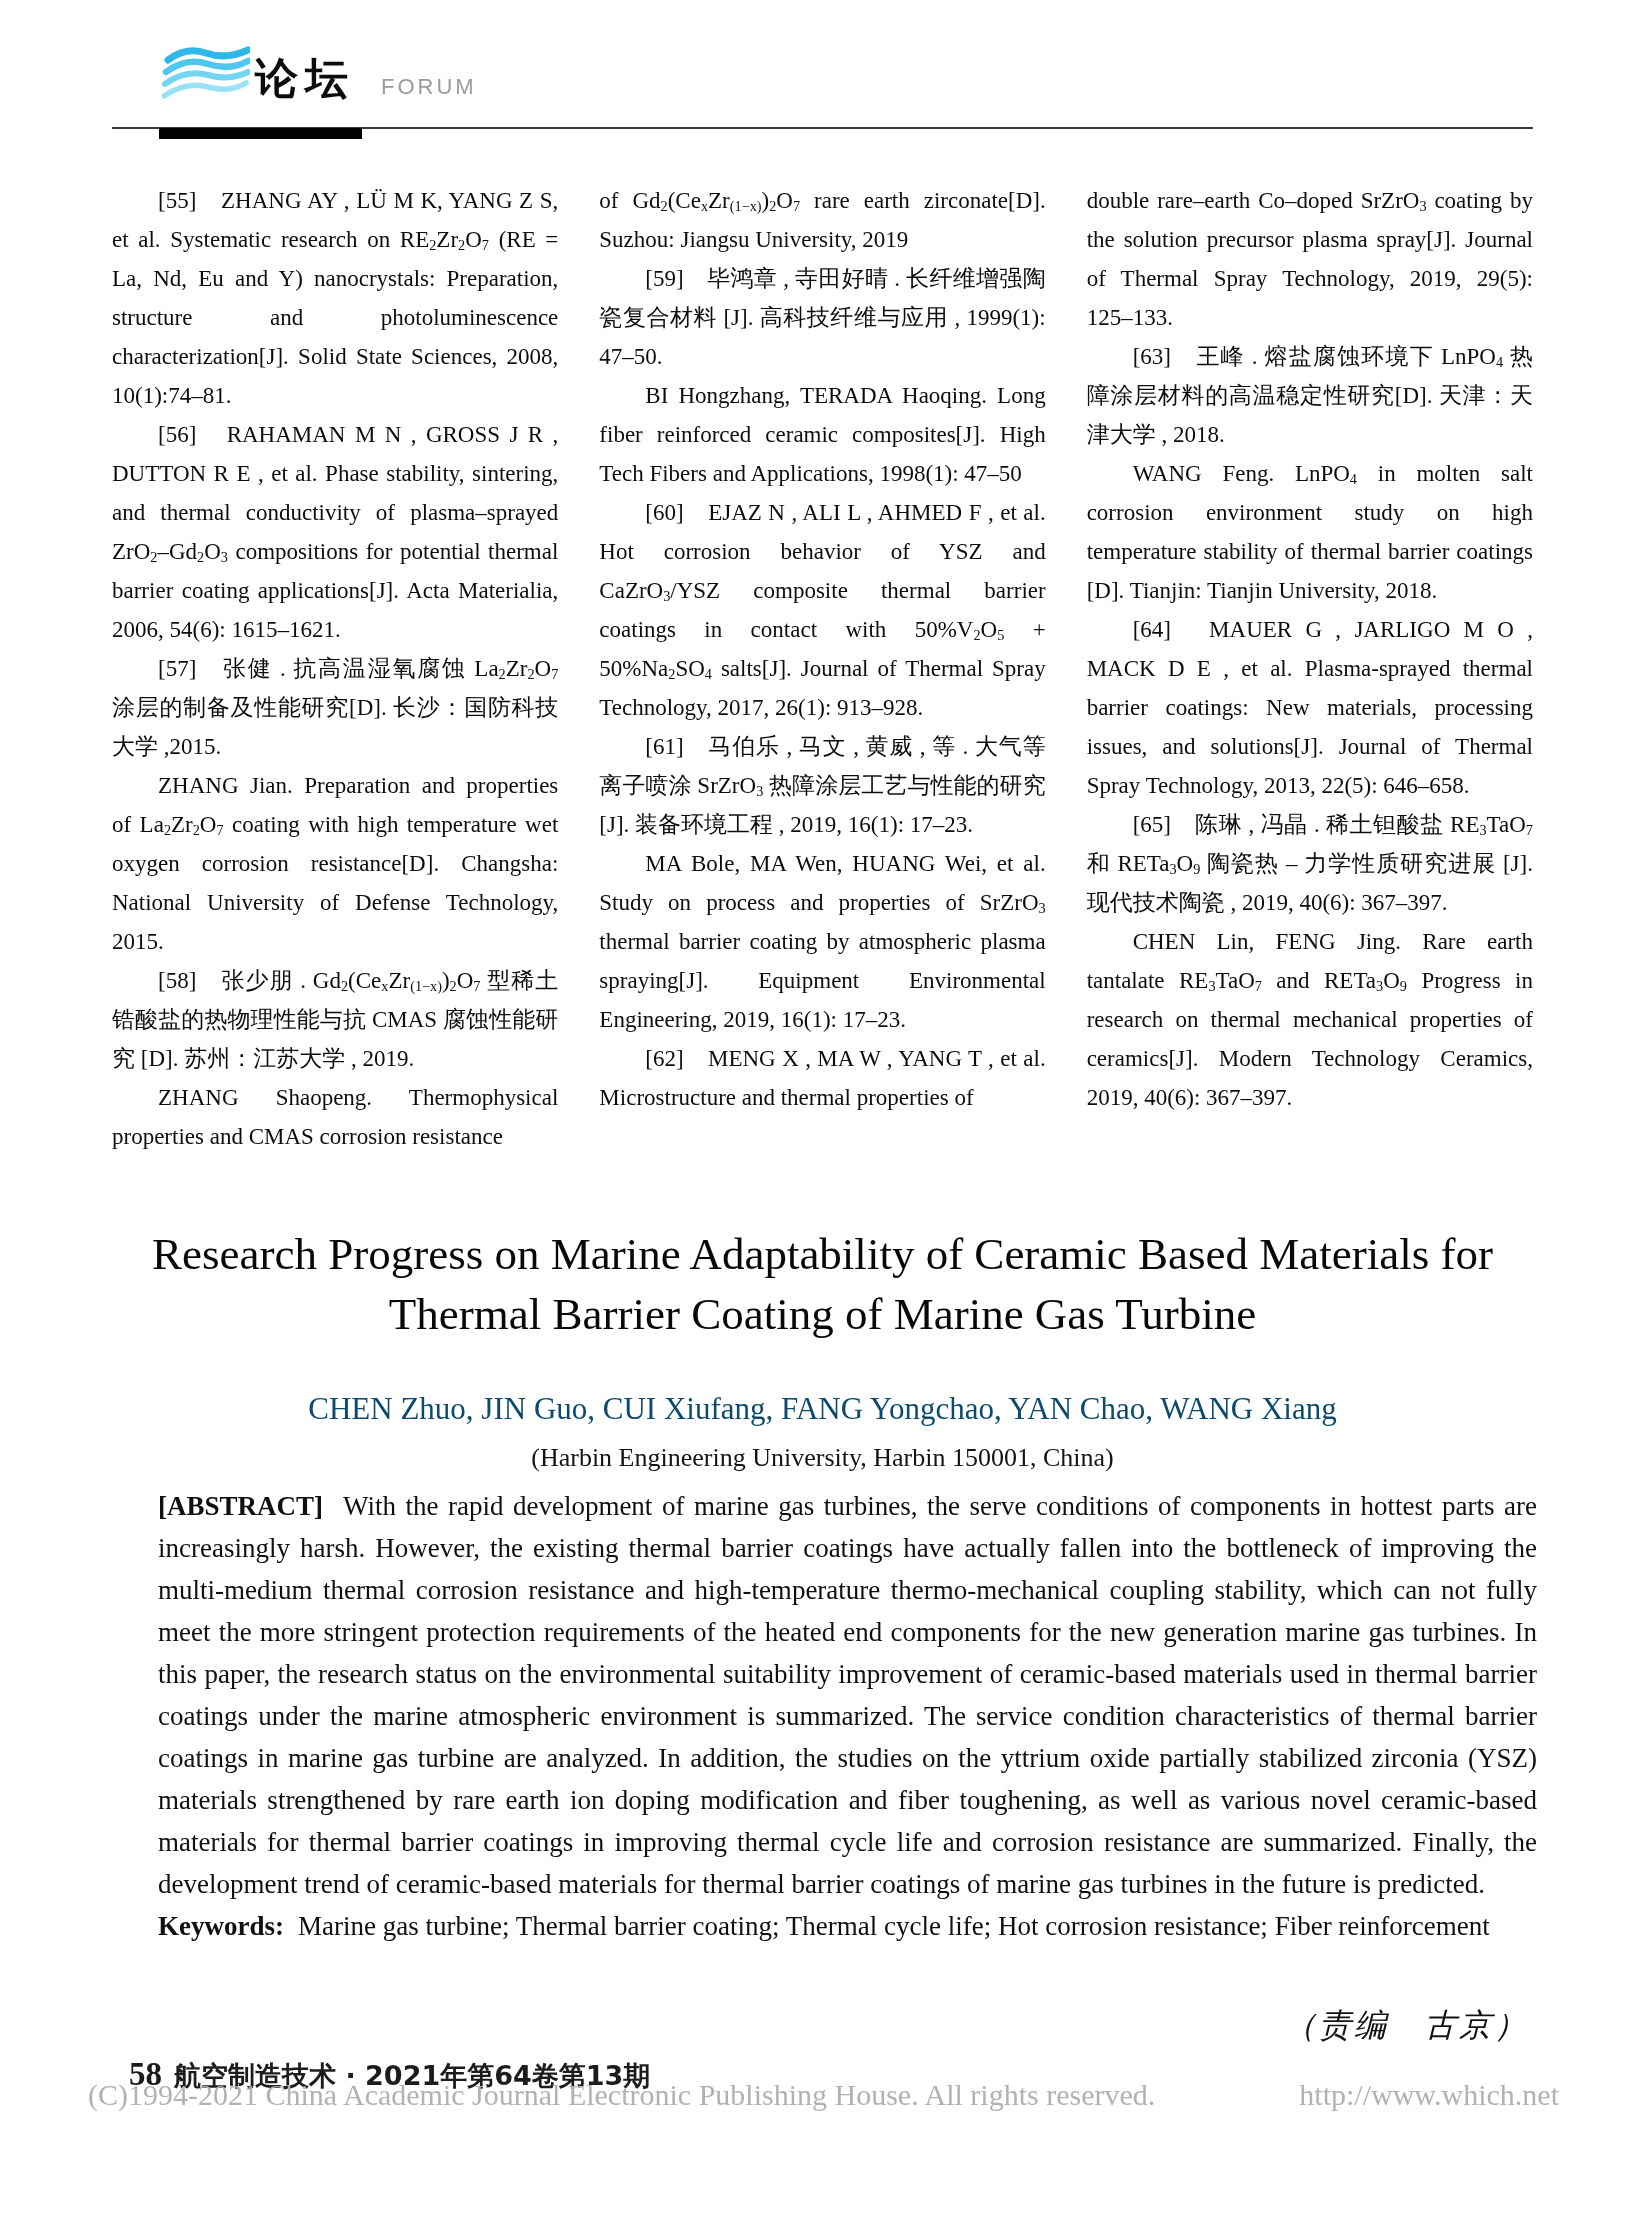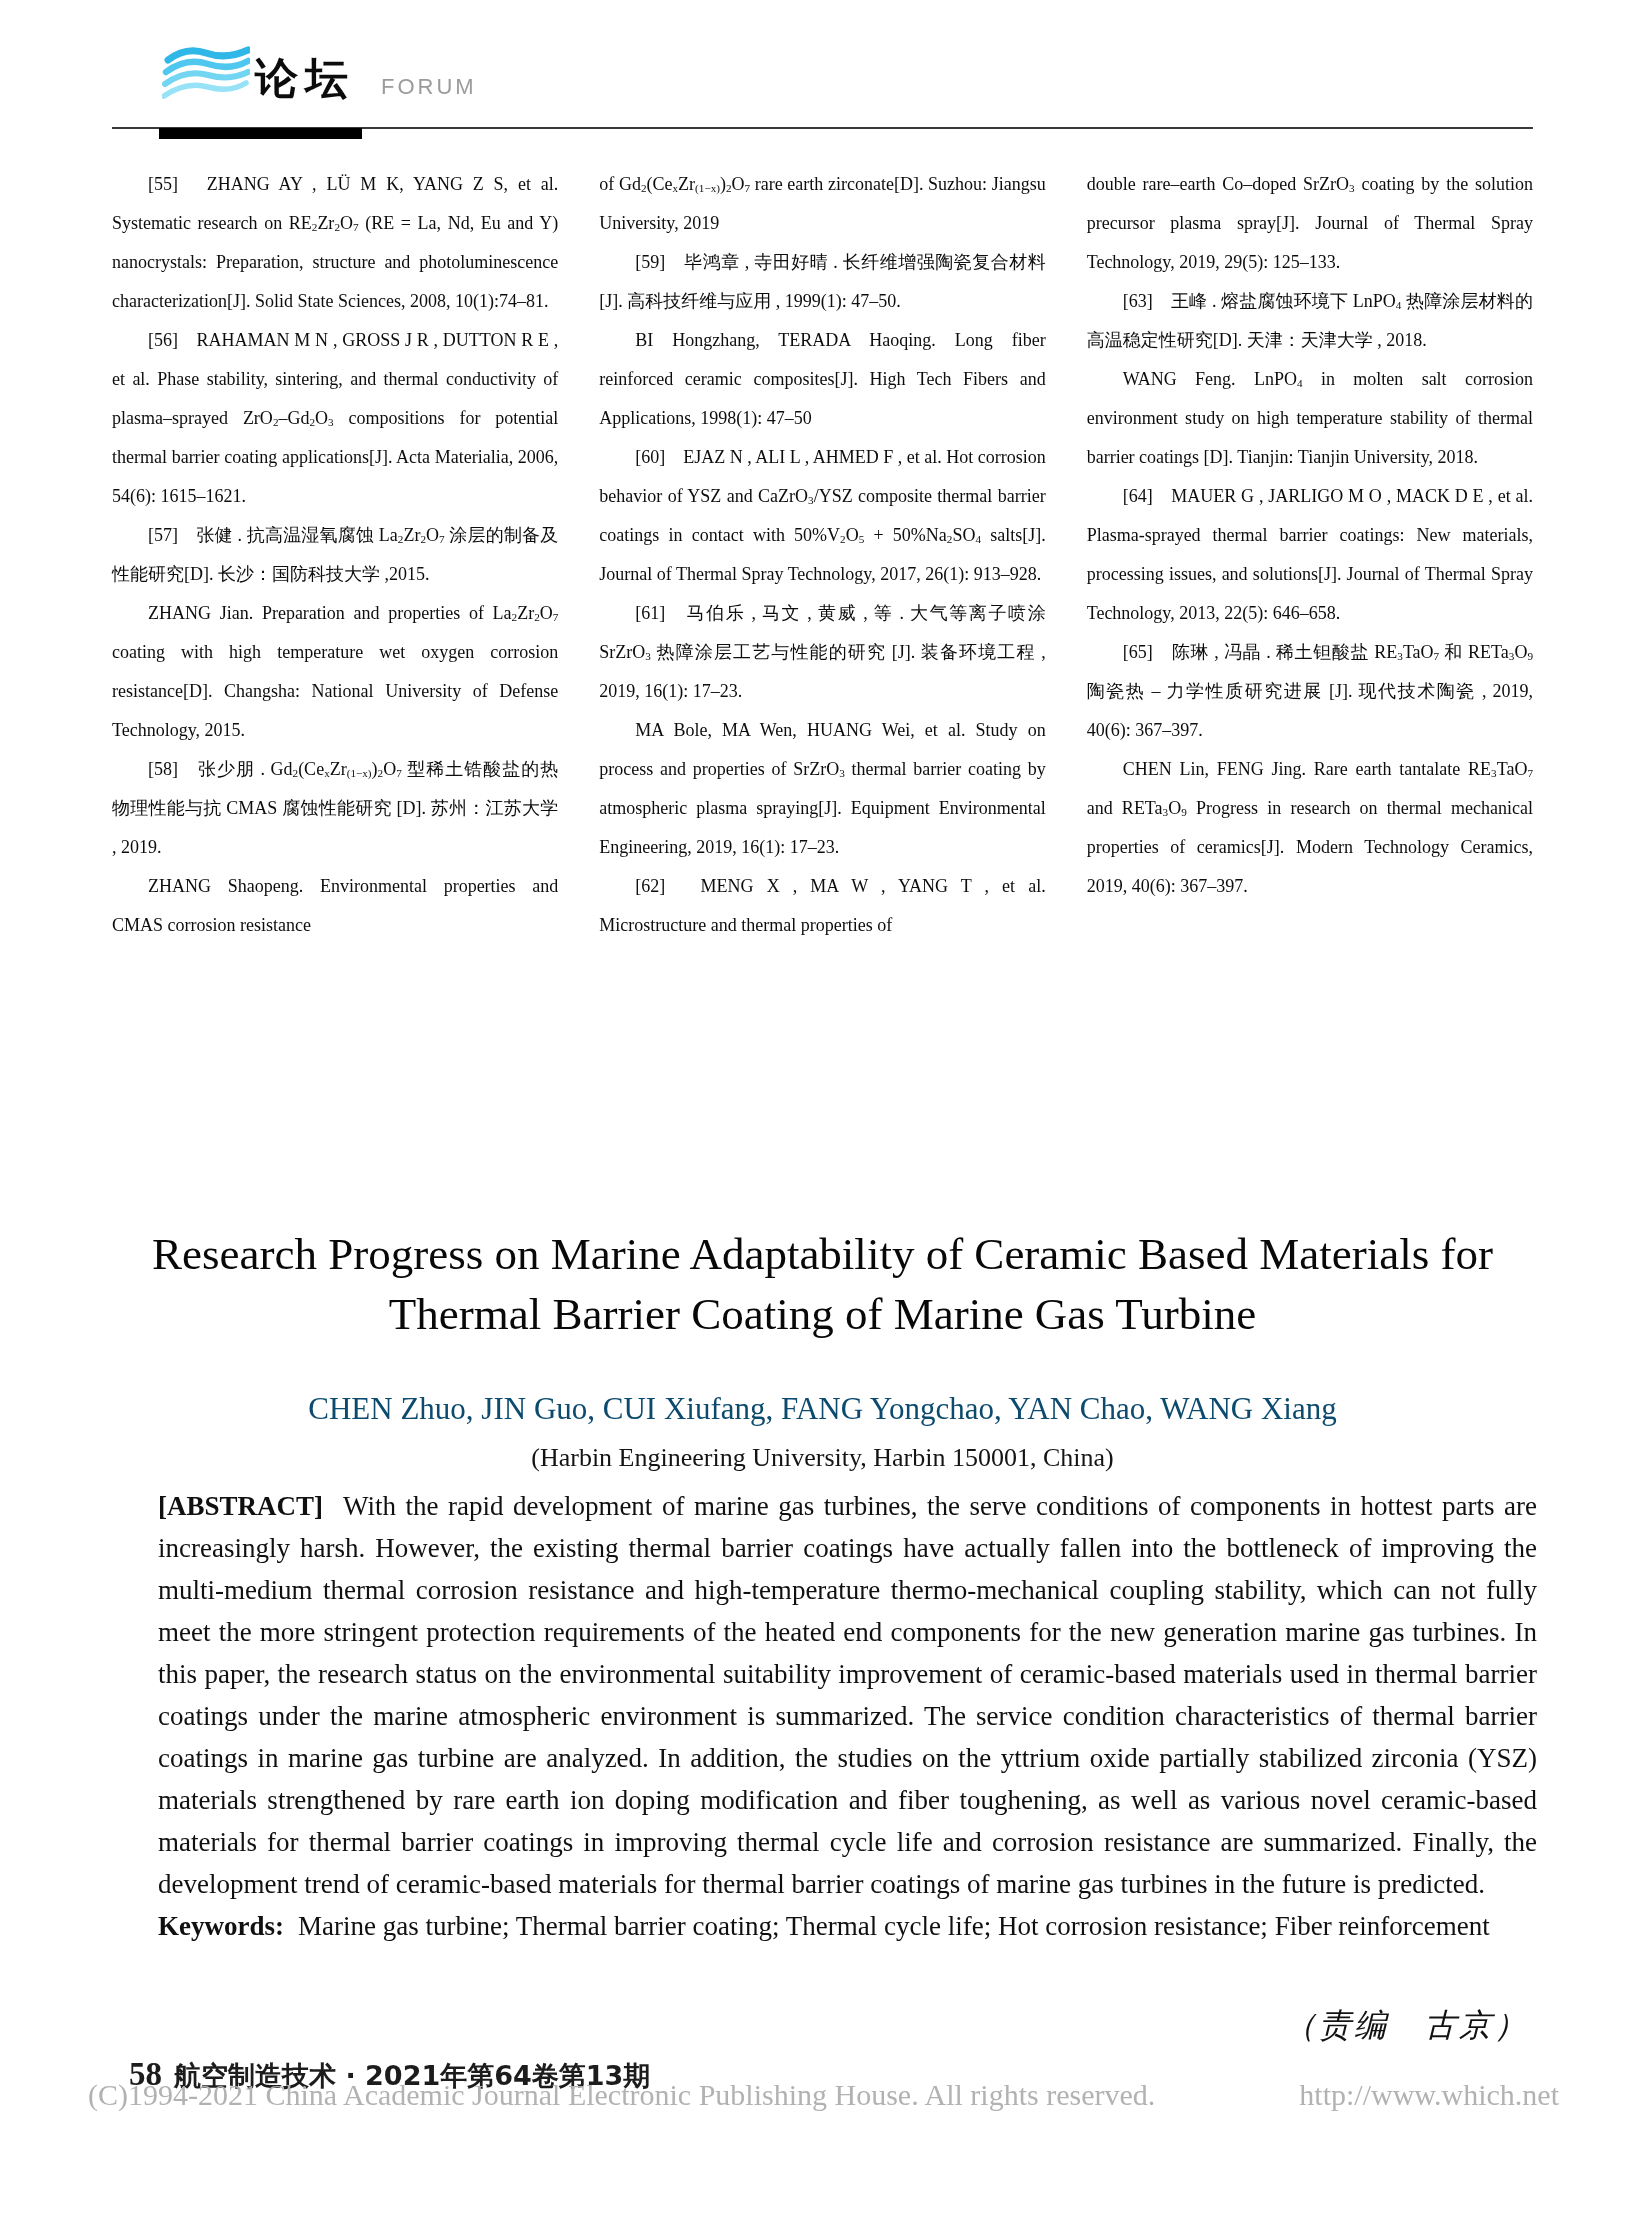--- a/index.html
+++ b/index.html
@@ -10,21 +10,21 @@
   .logo-row{position:absolute;left:162px;top:44px;display:flex;align-items:flex-end;text-align:center;}
   .logo-cn{font-family:"DejaVu Sans","Liberation Sans",sans-serif;font-weight:bold;
            font-size:43px;line-height:1;letter-spacing:7px;margin-left:5px;color:#0c0c0c;}
   .logo-en{font-family:"Liberation Sans","DejaVu Sans",sans-serif;font-size:22px;
            color:#9b9b9b;letter-spacing:3px;margin-left:26px;line-height:1;padding-bottom:2px;}
   .head-rule{position:absolute;left:112px;width:1421px;top:127px;height:2px;background:#3a3a3a;}
   .head-bar{position:absolute;left:159px;top:128px;width:203px;height:11px;background:#000;}
 
   
   .refs{position:absolute;left:112px;top:165px;width:1421px;display:flex;gap:41px;}
-  .ref-col{width:450px;font-size:18px;line-height:39px;text-align:justify;color:#0d0d0d;}
+  .ref-col{width:450px;font-size:23px;line-height:39px;text-align:justify;color:#0d0d0d;margin-top:16px;}
   .ref-col p{margin:0;}
   .ref-col p.indent{text-indent:2em;}
   sub{font-size:0.62em;line-height:0;vertical-align:-0.22em;}
 
   
   .title-block{position:absolute;left:112px;width:1421px;top:1224px;text-align:center;}
   .title{font-size:45px;font-weight:normal;line-height:60px;color:#080808;}
   .authors{margin-top:47px;font-size:31px;color:#0c4a6e;}
   .affil{margin-top:16px;font-size:26px;color:#141414;}
 
@@ -64,21 +64,21 @@
   <div class="head-bar"></div>
 
   <div class="refs">
     <div class="ref-col">
 
     <p class="ref-p indent">[55]　ZHANG AY , LÜ M K, YANG Z S, et al. Systematic research on RE<sub>2</sub>Zr<sub>2</sub>O<sub>7</sub> (RE = La, Nd, Eu and Y) nanocrystals: Preparation, structure and photoluminescence characterization[J]. Solid State Sciences, 2008, 10(1):74–81.</p>
         <p class="ref-p indent">[56]　RAHAMAN M N , GROSS J R , DUTTON R E , et al. Phase stability, sintering, and thermal conductivity of plasma–sprayed ZrO<sub>2</sub>–Gd<sub>2</sub>O<sub>3</sub> compositions for potential thermal barrier coating applications[J]. Acta Materialia, 2006, 54(6): 1615–1621.</p>
         <p class="ref-p indent">[57]　张健 . 抗高温湿氧腐蚀 La<sub>2</sub>Zr<sub>2</sub>O<sub>7</sub> 涂层的制备及性能研究[D]. 长沙：国防科技大学 ,2015.</p>
         <p class="ref-p indent">ZHANG Jian. Preparation and properties of La<sub>2</sub>Zr<sub>2</sub>O<sub>7</sub> coating with high temperature wet oxygen corrosion resistance[D]. Changsha: National University of Defense Technology, 2015.</p>
         <p class="ref-p indent">[58]　张少朋 . Gd<sub>2</sub>(Ce<sub>x</sub>Zr<sub>(1−x)</sub>)<sub>2</sub>O<sub>7</sub> 型稀土锆酸盐的热物理性能与抗 CMAS 腐蚀性能研究 [D]. 苏州：江苏大学 , 2019.</p>
-        <p class="ref-p indent">ZHANG Shaopeng. Environmental properties and CMAS corrosion resistance</p>
+        <p class="ref-p indent">ZHANG Shaopeng. Thermophysical properties and CMAS corrosion resistance</p>
       </div>
     <div class="ref-col">
 
     <p class="ref-p">of Gd<sub>2</sub>(Ce<sub>x</sub>Zr<sub>(1−x)</sub>)<sub>2</sub>O<sub>7</sub> rare earth zirconate[D]. Suzhou: Jiangsu University, 2019</p>
         <p class="ref-p indent">[59]　毕鸿章 , 寺田好晴 . 长纤维增强陶瓷复合材料 [J]. 高科技纤维与应用 , 1999(1): 47–50.</p>
         <p class="ref-p indent">BI Hongzhang, TERADA Haoqing. Long fiber reinforced ceramic composites[J]. High Tech Fibers and Applications, 1998(1): 47–50</p>
         <p class="ref-p indent">[60]　EJAZ N , ALI L , AHMED F , et al. Hot corrosion behavior of YSZ and CaZrO<sub>3</sub>/YSZ composite thermal barrier coatings in contact with 50%V<sub>2</sub>O<sub>5</sub> + 50%Na<sub>2</sub>SO<sub>4</sub> salts[J]. Journal of Thermal Spray Technology, 2017, 26(1): 913–928.</p>
         <p class="ref-p indent">[61]　马伯乐 , 马文 , 黄威 , 等 . 大气等离子喷涂 SrZrO<sub>3</sub> 热障涂层工艺与性能的研究 [J]. 装备环境工程 , 2019, 16(1): 17–23.</p>
         <p class="ref-p indent">MA Bole, MA Wen, HUANG Wei, et al. Study on process and properties of SrZrO<sub>3</sub> thermal barrier coating by atmospheric plasma spraying[J]. Equipment Environmental Engineering, 2019, 16(1): 17–23.</p>
         <p class="ref-p indent">[62]　MENG X , MA W , YANG T , et al. Microstructure and thermal properties of</p>

